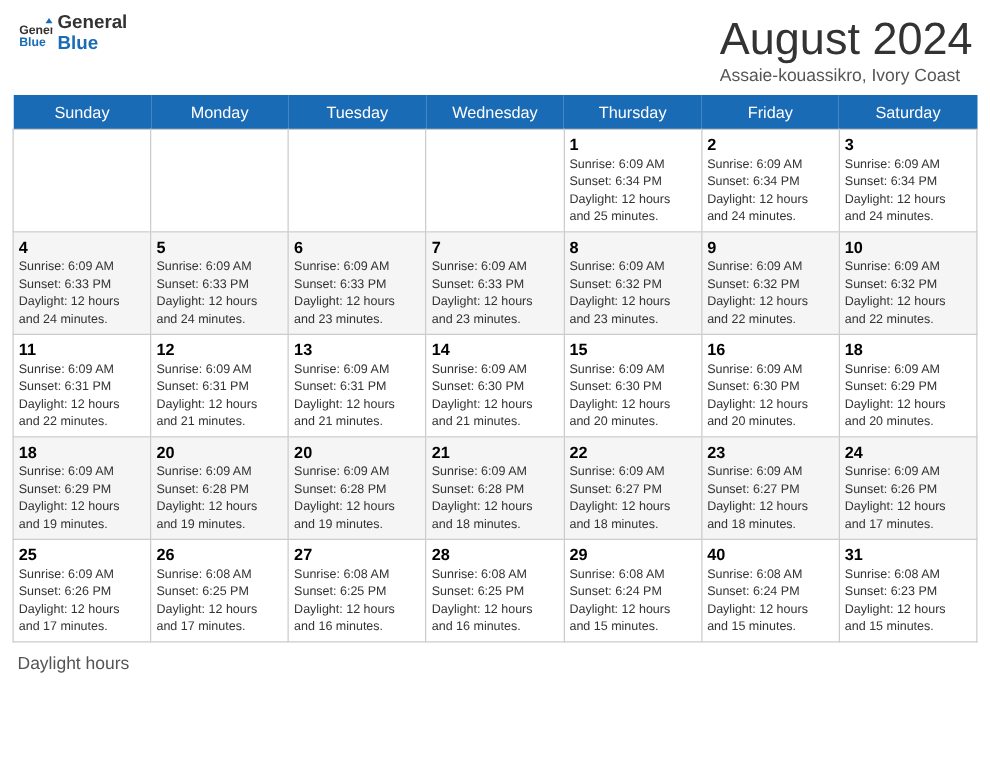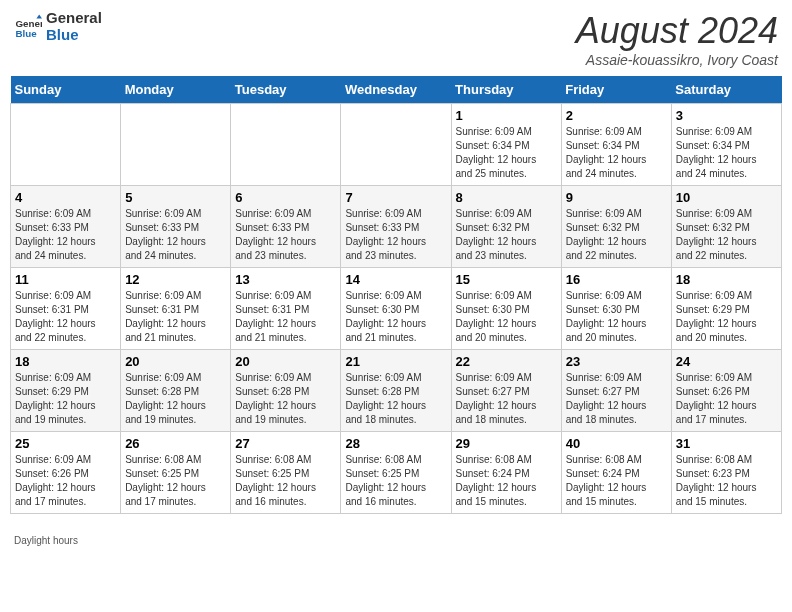--- a/index.html
+++ b/index.html
@@ -20,44 +20,43 @@
     .logo {
       display: flex;
       align-items: center;
       gap: 4px;
     }
     .logo-icon {
       width: 28px;
       height: 28px;
     }
     .title-area {
-      text-align: right;
-      font-style: italic;
+      text-align: left;
     }
     .main-title {
       font-size: 36px;
       font-weight: normal;
       color: #333;
     }
     .subtitle {
       font-size: 14px;
       color: #555;
     }
     table {
       width: 100%;
       border-collapse: collapse;
       font-size: 11px;
     }
     thead tr th {
       background-color: #1a6bb5;
       color: #fff;
       padding: 6px 4px;
-      text-align: left;
+      text-align: center;
       font-size: 13px;
-      font-weight: bold;
+      font-weight: normal;
     }
     tbody tr td {
       border: 1px solid #ccc;
       padding: 4px;
       vertical-align: top;
       width: calc(100% / 7);
       min-height: 80px;
       background: #fff;
     }
     tbody tr:nth-child(even) td {
@@ -71,22 +70,22 @@
     }
     .day-info {
       font-size: 10px;
       color: #333;
       line-height: 1.4;
     }
     .empty-cell {
       background: #fff !important;
     }
     .footer-note {
-      margin-top: 21px;
-      font-size: 10px;
+      margin-top: 8px;
+      font-size: 14px;
       color: #555;
       padding-left: 4px;
     }
   </style>
 </head>
 <body>
 
 <div class="header-area">
   <div class="logo">
     <svg class="logo-icon" viewBox="0 0 40 40">

